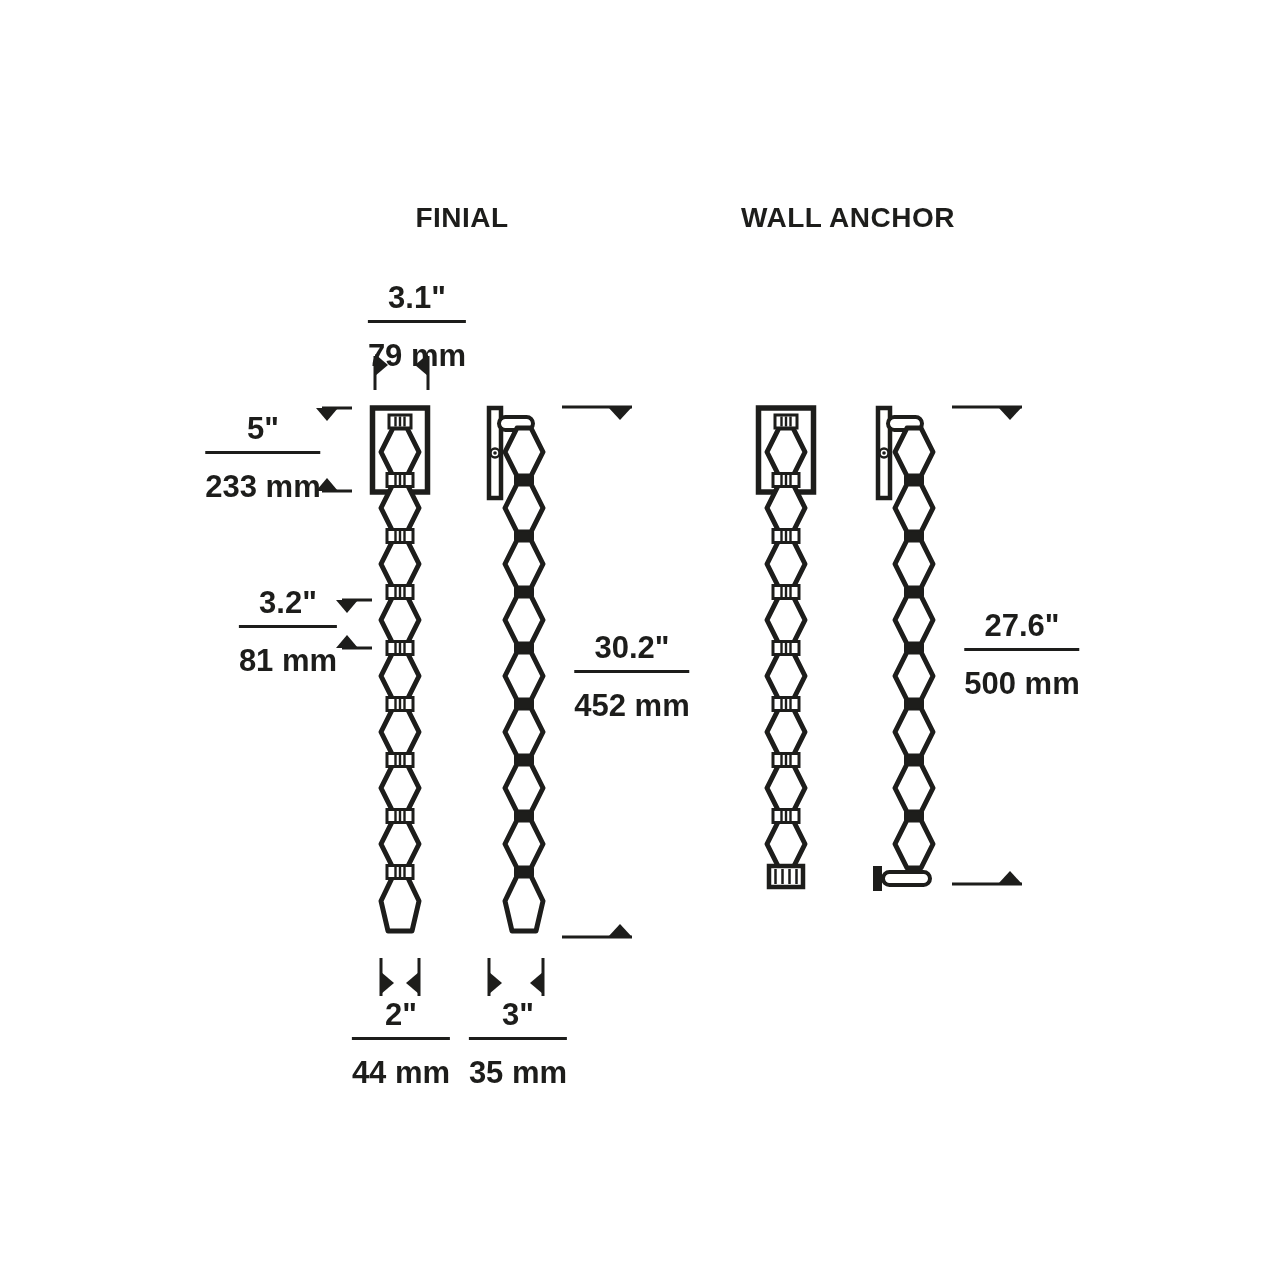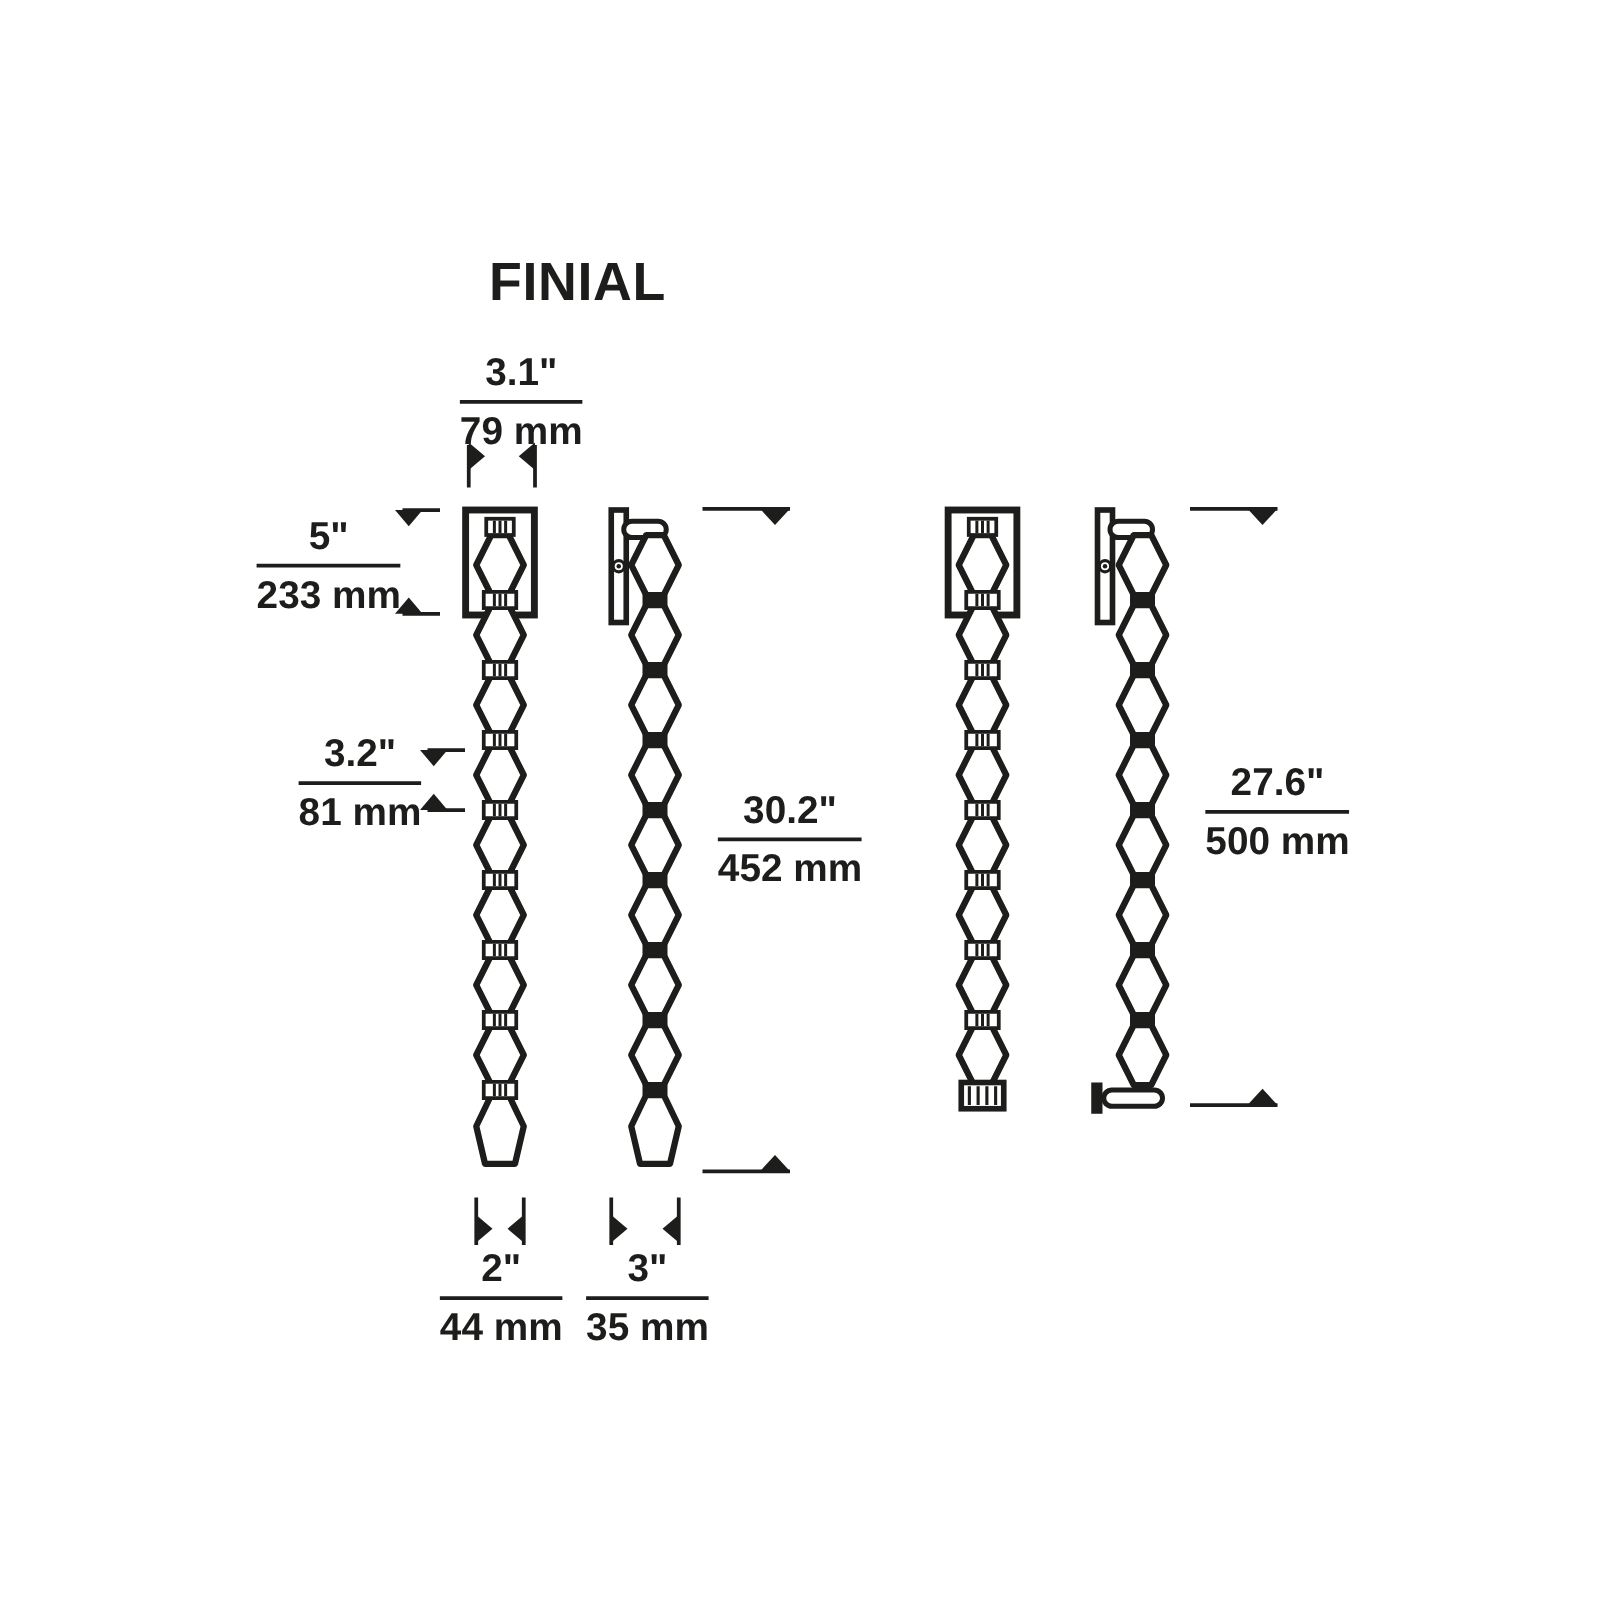--- a/index.html
+++ b/index.html
@@ -1,24 +1,24 @@
 <!DOCTYPE html>
 <html style="--ink: #1d1d1b;"><head>
 <meta charset="utf-8">
 <style>
   html,body{margin:0;padding:0;background:#fff;}
   #stage{position:relative;width:1280px;height:1280px;background:#fff;overflow:hidden;
          font-family:"Liberation Sans",sans-serif;}
   #drawing{position:absolute;left:0;top:0;}
   .title{position:absolute;transform:translateX(-50%);white-space:nowrap;
-         font-weight:700;font-size:43px;letter-spacing:.5px;color:var(--ink);}
+         font-weight:700;font-size:28px;letter-spacing:.5px;color:var(--ink);}
   .dim{position:absolute;transform:translateX(-50%);text-align:center;
        font-weight:700;font-size:31px;color:var(--ink);line-height:1.12;}
   .dim-top{display:block;border-bottom:3px solid var(--ink);padding:0 10px 4px;white-space:nowrap;}
-  .dim-bottom{display:block;padding-top:5px;white-space:nowrap;}
+  .dim-bottom{display:block;padding-top:16px;white-space:nowrap;}
 </style>
 </head>
 <body>
 
 <div id="stage" style="background: rgb(255, 255, 255);">
 
   <svg id="drawing" width="1280" height="1280" viewBox="0 0 1280 1280">
     <g id="g-finial-front">
         <rect x="372.5" y="408" width="55" height="84" fill="#fff" stroke="#1d1d1b" stroke-width="5.5"></rect>
         <path d="M 393 428 L 407 428 L 419 452 L 407 476 L 393 476 L 381 452 Z" fill="#fff" stroke="#1d1d1b" stroke-width="5" stroke-linejoin="round"></path>
@@ -187,20 +187,21 @@
         <line x1="562" y1="937" x2="632" y2="937" stroke="#1d1d1b" stroke-width="3"></line>
         <polygon points="608,937 632,937 620,924" fill="#1d1d1b"></polygon>
         <line x1="952" y1="407" x2="1022" y2="407" stroke="#1d1d1b" stroke-width="3"></line>
         <polygon points="998,407 1022,407 1010,420" fill="#1d1d1b"></polygon>
         <line x1="952" y1="884" x2="1022" y2="884" stroke="#1d1d1b" stroke-width="3"></line>
         <polygon points="998,884 1022,884 1010,871" fill="#1d1d1b"></polygon>
       </g>
   </svg>
 
   <div class="title" style="left:462px;top:202px">FINIAL</div>
+  <div class="title" style="left:848px;top:202px">WALL ANCHOR</div>
 
   <div class="dim" style="left:417px;top:281px">
     <span class="dim-top">3.1"</span>
     <span class="dim-bottom">79 mm</span>
   </div>
 
   <div class="dim" style="left:263px;top:412px">
     <span class="dim-top">5"</span>
     <span class="dim-bottom">233 mm</span>
   </div>

